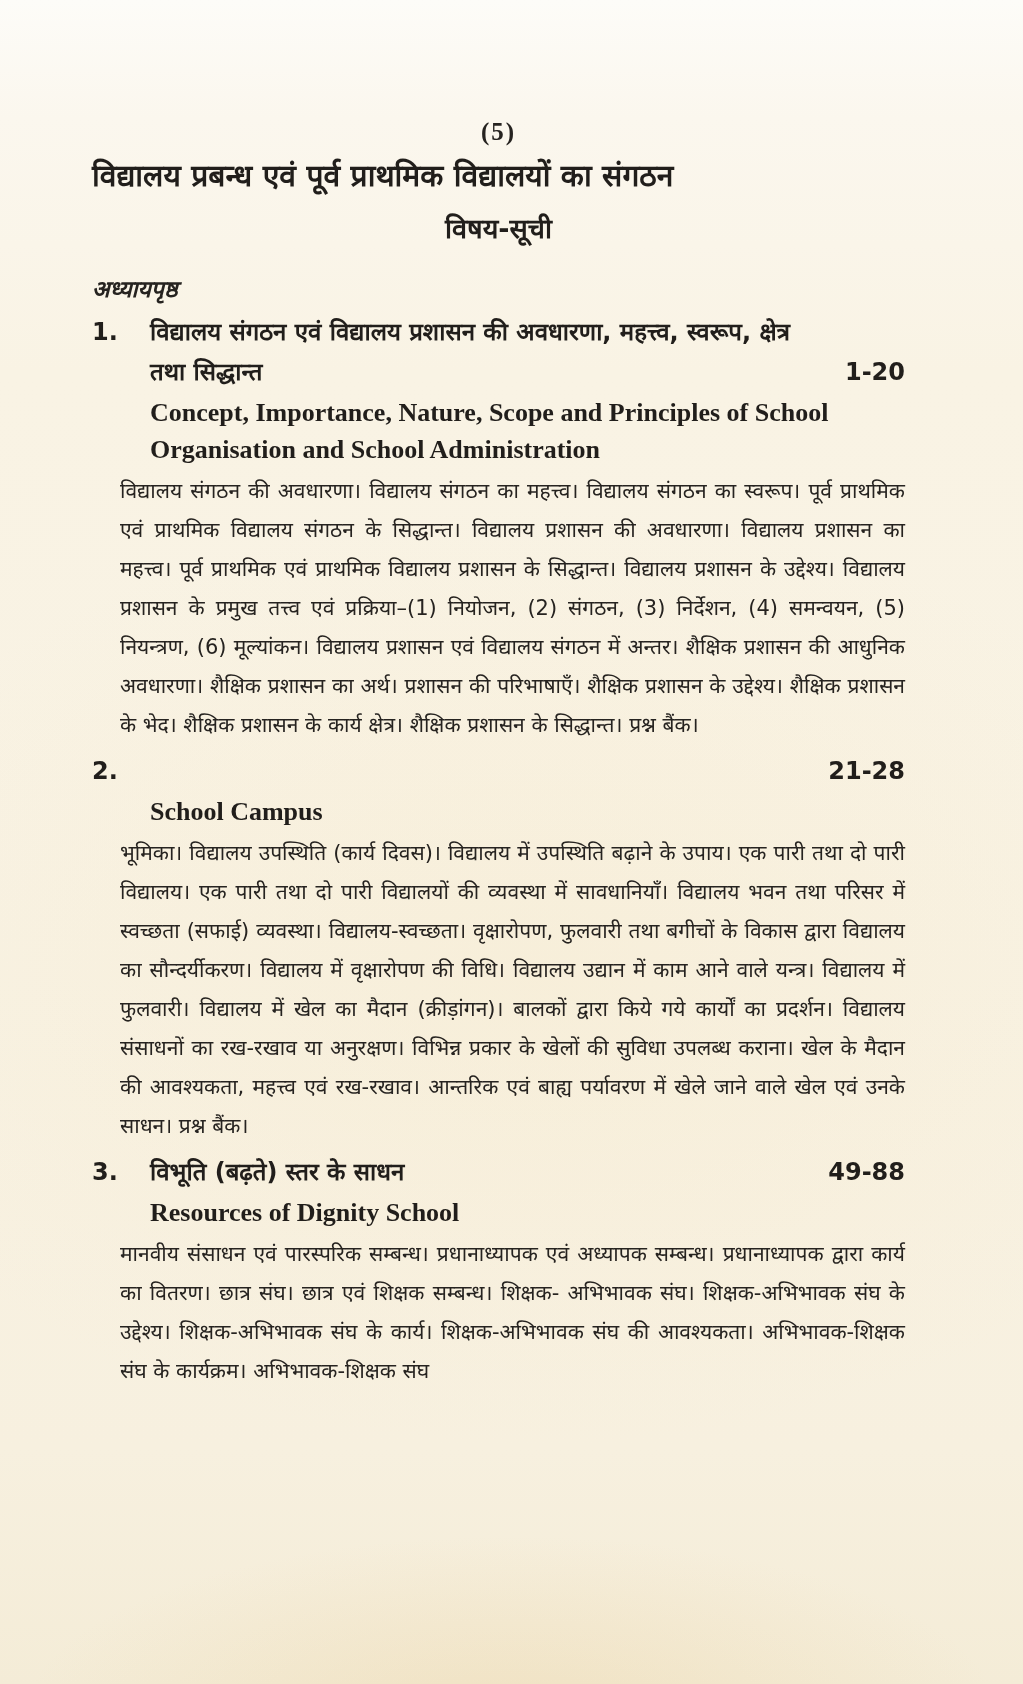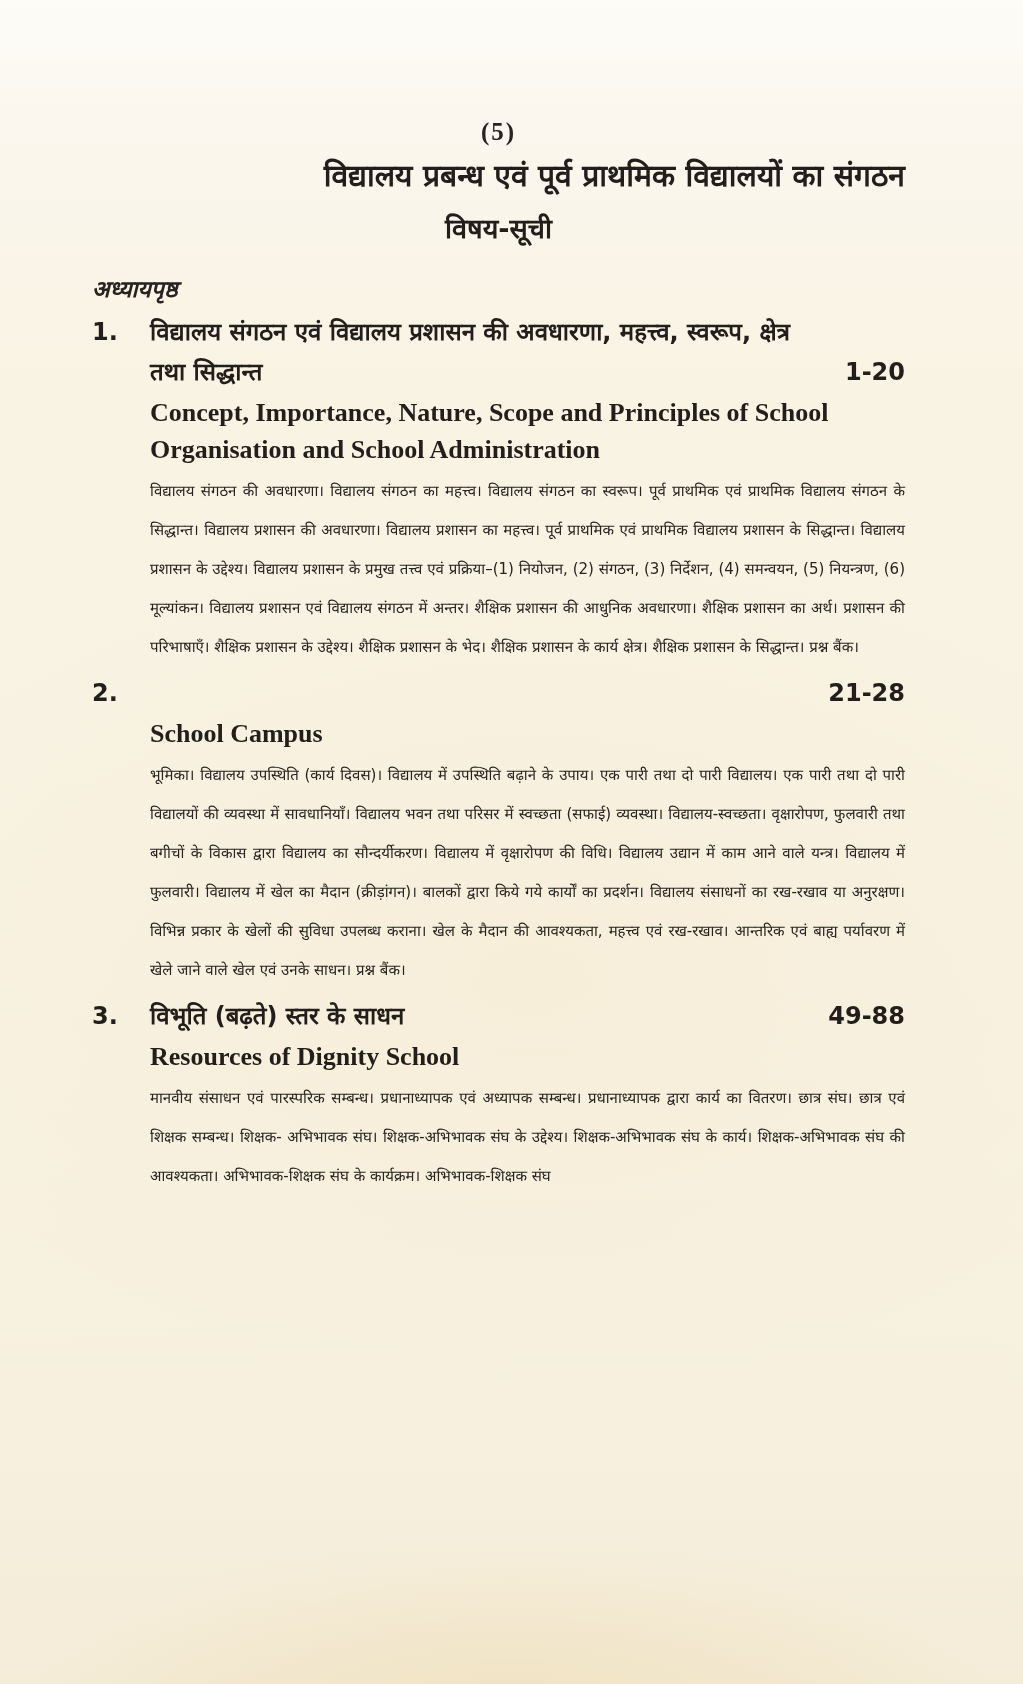--- a/index.html
+++ b/index.html
@@ -27,21 +27,21 @@
   }
   .pageno {
     text-align: center;
     font-family: "Liberation Serif", serif;
     font-weight: bold;
     font-size: 25px;
     letter-spacing: 2px;
     margin-bottom: 10px;
   }
   .book-title {
-    text-align: right;
+    text-align: left;
     font-weight: bold;
     font-size: 30px;
     line-height: 1.35;
     margin-bottom: 12px;
     color: #211e1b;
   }
   .toc-title {
     text-align: center;
     font-weight: bold;
     font-size: 27px;
@@ -82,22 +82,22 @@
     margin-left: 58px;
     font-family: "Liberation Serif", serif;
     font-weight: bold;
     font-size: 26px;
     line-height: 37px;
     margin-top: 2px;
     margin-bottom: 4px;
     color: #211e1b;
   }
   .ch-body {
-    margin-left: 58px;
-    font-size: 15px;
+    margin-left: 28px;
+    font-size: 21px;
     line-height: 39px;
     text-align: justify;
   }
 </style>
 </head>
 <body>
 
 <div class="sheet">
   <div class="content">
 

